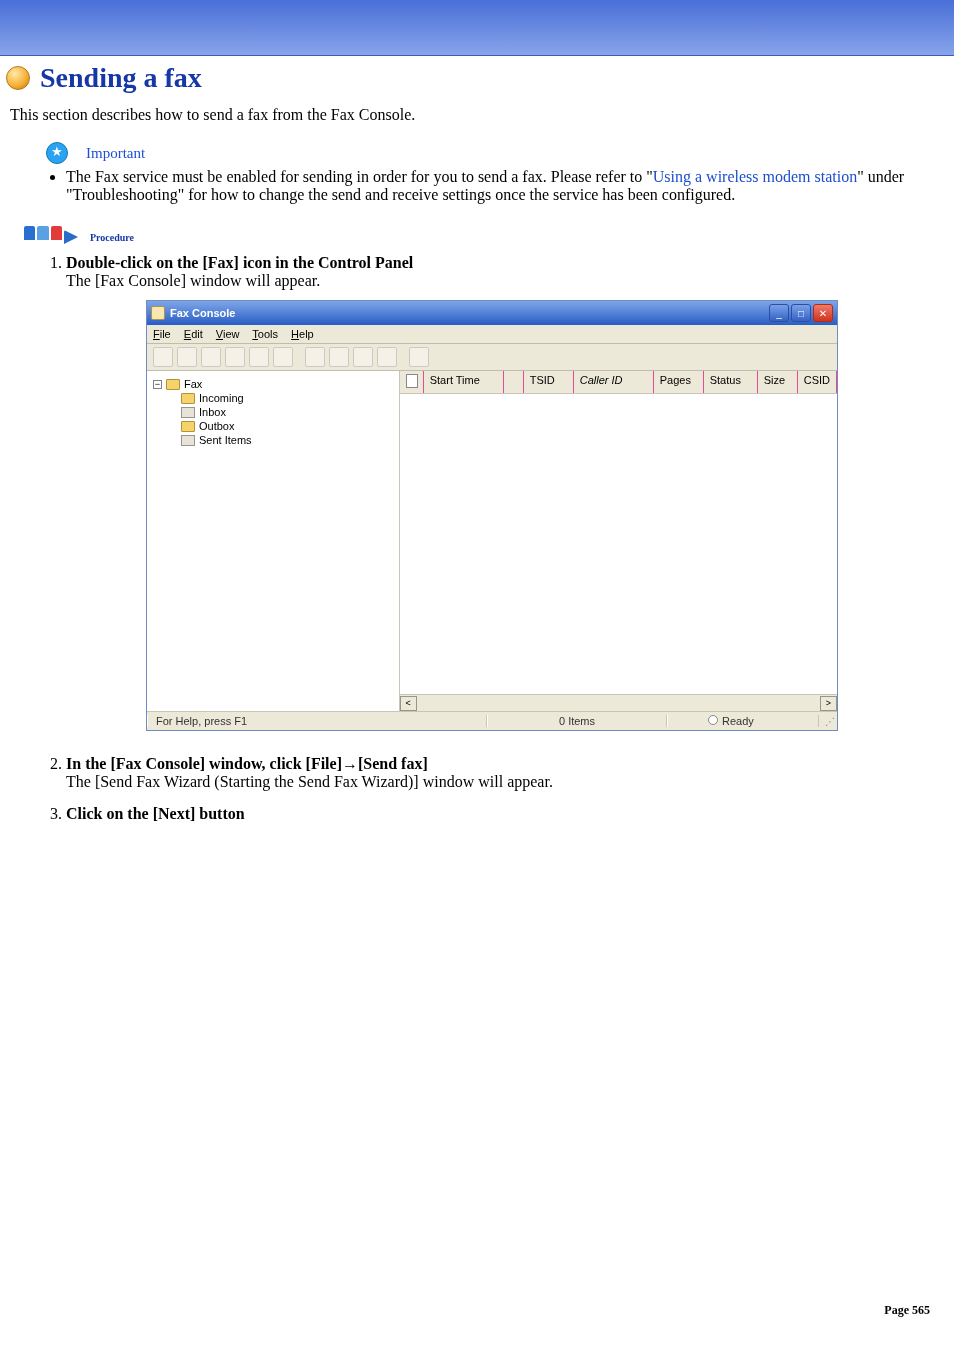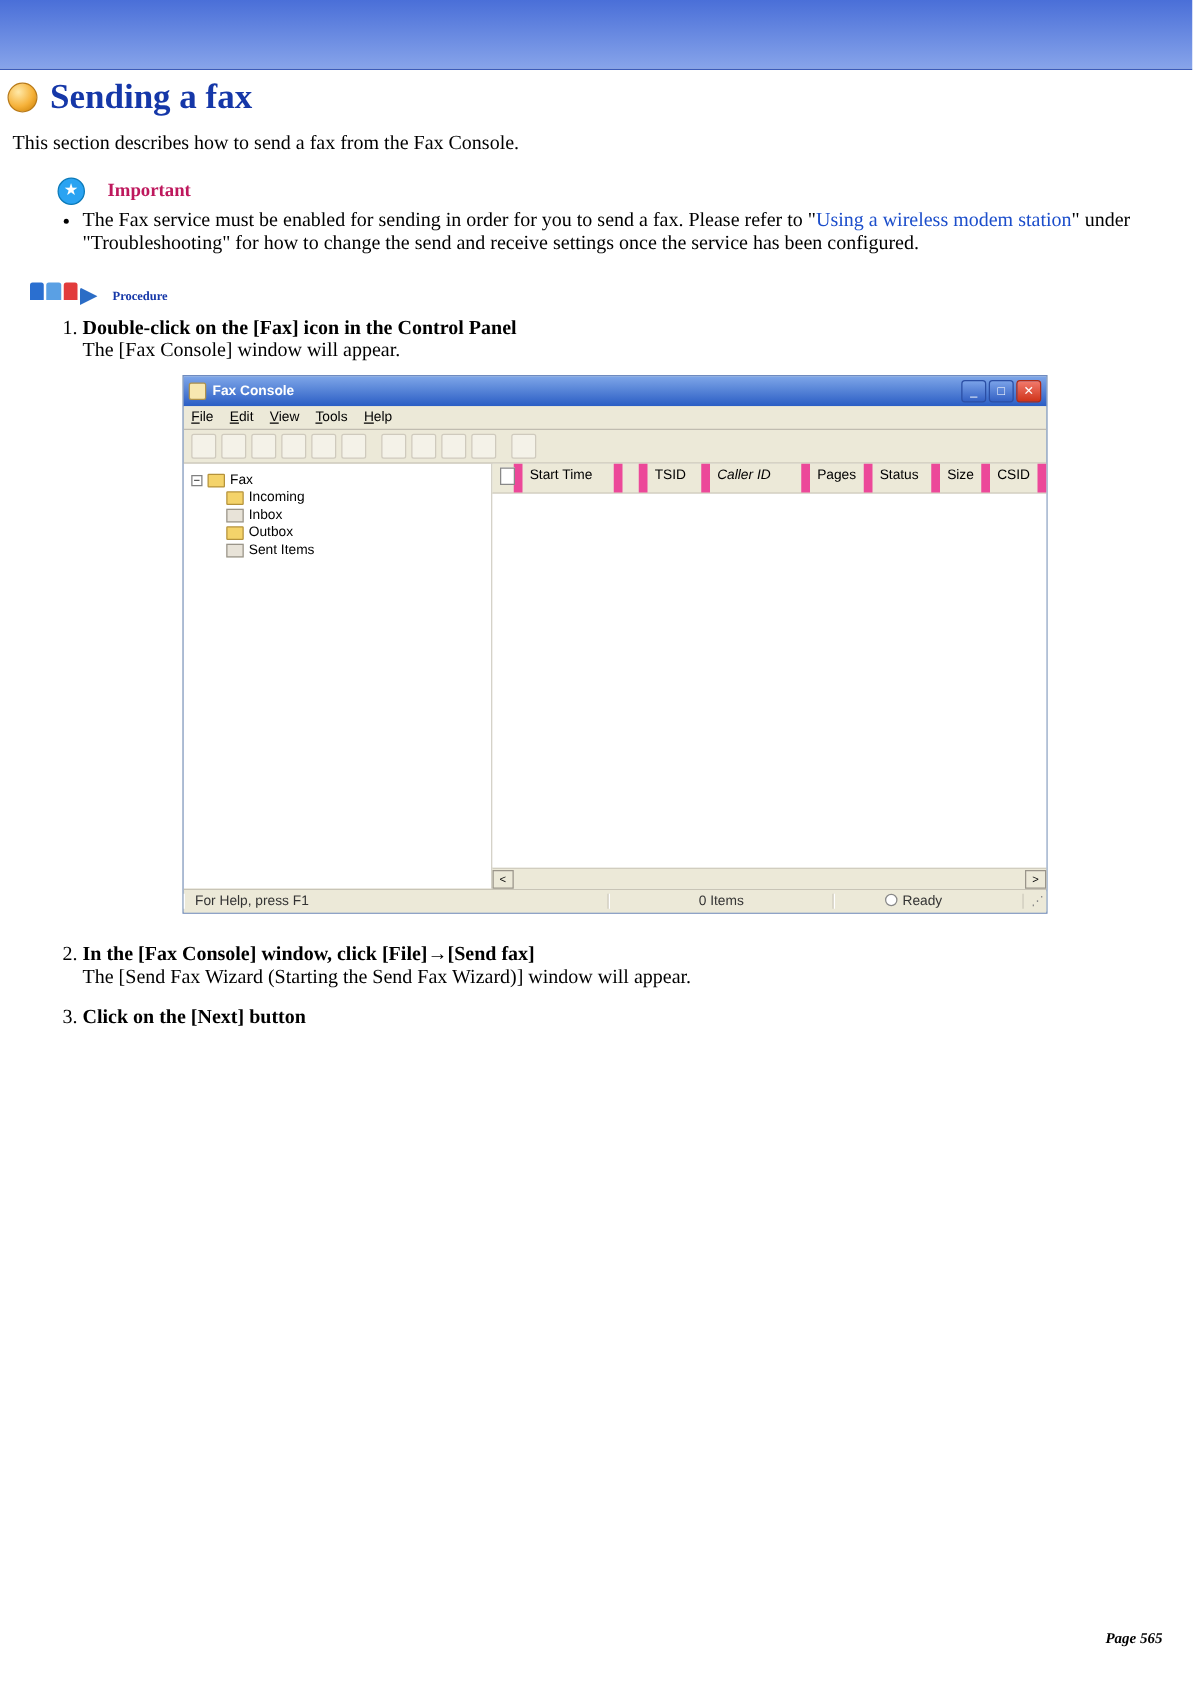--- a/index.html
+++ b/index.html
@@ -6,21 +6,21 @@
   body { margin: 0; font-family: "Times New Roman", serif; font-size: 16px; color: #000; background: #fff; width: 954px; }
   .topbar { height: 56px; background: linear-gradient(#4a6fd8, #87a4ea); border-bottom: 1px solid #3b5bb8; }
   .titlerow { display: flex; align-items: center; padding: 6px 10px 0 34px; }
   .title-bullet { width: 24px; height: 24px; border-radius: 50%; background: radial-gradient(circle at 35% 30%, #ffe9a8, #f6b23a 55%, #c67a00); margin-right: 10px; border:1px solid #b77816; margin-left:-28px; }
   h1 { font-size: 28px; color: #1537a8; margin: 0; font-weight: bold; }
   .content { padding: 6px 10px 0 10px; }
   .para { margin: 6px 0 18px 0; }
   .important-row { display:flex; align-items:center; margin: 18px 0 4px 36px; }
   .imp-icon { width:22px; height:22px; border-radius:50%; background:#2aa3f2; border:1px solid #0a79b8; position:relative; margin-right:14px; }
   .imp-icon::before { content:"★"; font-size:13px; color:#fff; position:absolute; left:4px; top:1px; }
-  .important-label { color:#be185d; font-weight:bold; font-size:15px; margin-left:4px;}
+  .important-label { color:#1d4ed8; font-weight:normal; font-size:15px; margin-left:4px;}
   ul.important-list { margin: 4px 0 20px 56px; padding:0; }
   ul.important-list li { margin-bottom:4px; }
   .link { color:#1c4ecb; }
   .proc-row { display:flex; align-items:center; margin: 22px 0 6px 14px;}
   .proc-icon { width:56px; height:22px; margin-right:10px; display:flex; }
   .proc-icon span { display:inline-block; width:12px; height:14px; margin-right:2px; border-radius:2px 2px 0 0; }
   .proc-icon .b1{ background:#2a6fd0;} .proc-icon .b2{ background:#5aa0e4;} .proc-icon .b3{ background:#e23b3b;}
   .proc-icon .tri{ width:0; height:0; border-left:14px solid #2b6dc6; border-top:7px solid transparent; border-bottom:7px solid transparent; align-self:center;}
   .procedure-label { color:#1537a8; font-weight:bold; font-size:10px; }
   ol.steps { margin: 6px 0 0 56px; padding:0; }
@@ -41,31 +41,31 @@
   .tbtn.grp { margin-left:8px;}
   .ss-body { display:flex; height:340px; background:#fff;}
   .ss-tree { width:340px; border-right:1px solid #c8c4b6; padding:6px; color:#000;}
   .ss-tree .node { display:flex; align-items:center; gap:4px; padding:1px 0;}
   .ss-tree .minus { width:9px; height:9px; border:1px solid #808080; display:inline-flex; align-items:center; justify-content:center; font-size:9px; line-height:1; color:#000;}
   .ss-tree .folder { width:14px; height:11px; background:#f4d36a; border:1px solid #b5923a; border-radius:1px; display:inline-block;}
   .ss-tree .tray { width:14px; height:11px; background:#e8e3d8; border:1px solid #9a958a; display:inline-block;}
   .ss-tree .sub { margin-left:28px;}
   .ss-list { flex:1; display:flex; flex-direction:column;}
   .ss-cols { display:flex; background:#ece9d8; border-bottom:1px solid #c8c4b6; color:#000;}
-  .ss-cols div { padding:3px 6px; border-right:7px solid #ec4899; }
+  .ss-cols div { padding:3px 6px; border-right:1px solid #ec4899; }
   .ss-cols .c0{width:24px;} .ss-cols .c1{width:80px;} .ss-cols .c2{width:20px;} .ss-cols .c3{width:50px;} .ss-cols .c4{width:80px;font-style:italic;} .ss-cols .c5{width:50px;} .ss-cols .c6{width:54px;} .ss-cols .c7{width:40px;} .ss-cols .c8{flex:1;}
   .ss-listbody { flex:1; background:#fff; position:relative;}
   .ss-hscroll { height:17px; background:#ece9d8; display:flex; align-items:center; justify-content:space-between; border-top:1px solid #c8c4b6;}
   .ss-hscroll .arrow{ width:17px; height:15px; background:#ece9d8; border:1px solid #9a958a; text-align:center; font-size:9px; line-height:13px;}
   .ss-status { height:19px; background:#ece9d8; border-top:1px solid #c8c4b6; display:flex; align-items:center; font-size:11px; color:#333;}
   .ss-status .cell{ padding:0 8px; border-right:1px solid #c8c4b6; border-left:1px solid #fff;}
   .ss-status .c-a{ width:340px;} .ss-status .c-b{ width:180px; text-align:center;} .ss-status .c-c{ flex:1; display:flex; align-items:flex-start; gap:4px; justify-content:flex-start; padding-left:40px;}
   .ready-dot{ width:10px; height:10px; border:1px solid #888; border-radius:50%; background:#fff; display:inline-block;}
   .ss-resize{ width:18px; background:#ece9d8; display:flex; align-items:flex-end; justify-content:flex-end; padding:2px; font-size:10px; color:#888;}
-  .pagefoot { text-align:right; font-size:12px; padding:0 14px 10px 0; margin-top:480px;font-style:italic;}
+  .pagefoot { text-align:right; font-size:12px; padding:0 14px 10px 0; margin-top:480px;}
   .pagefoot b{ color:#000;}
   .doc-icon { width:12px; height:14px; background:#fff; border:1px solid #888; display:inline-block;}
 </style>
 </head>
 <body>
 
 <div class="topbar"></div>
 
 <div class="titlerow">
   <div class="title-bullet"></div>

